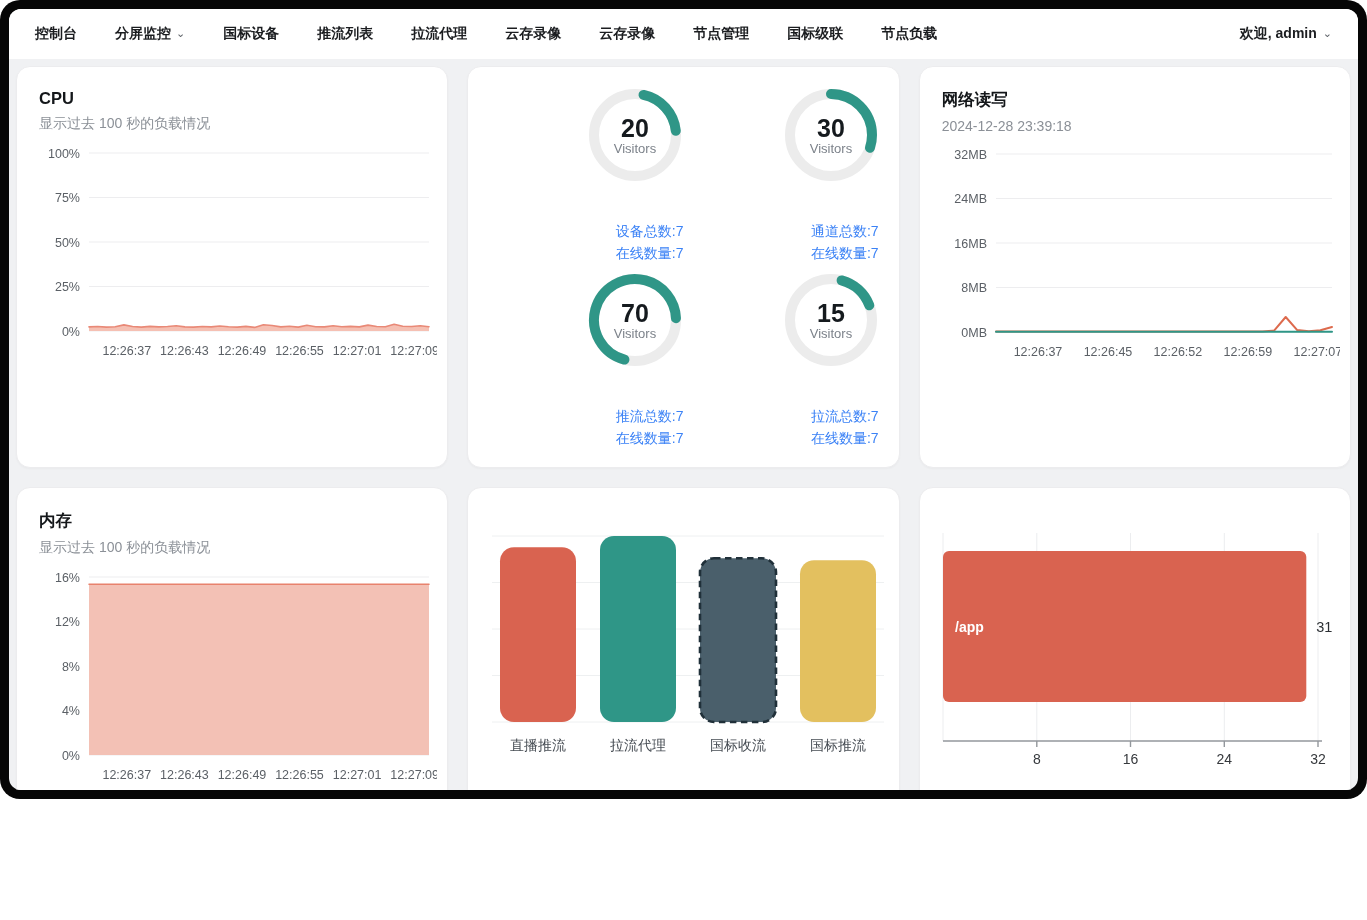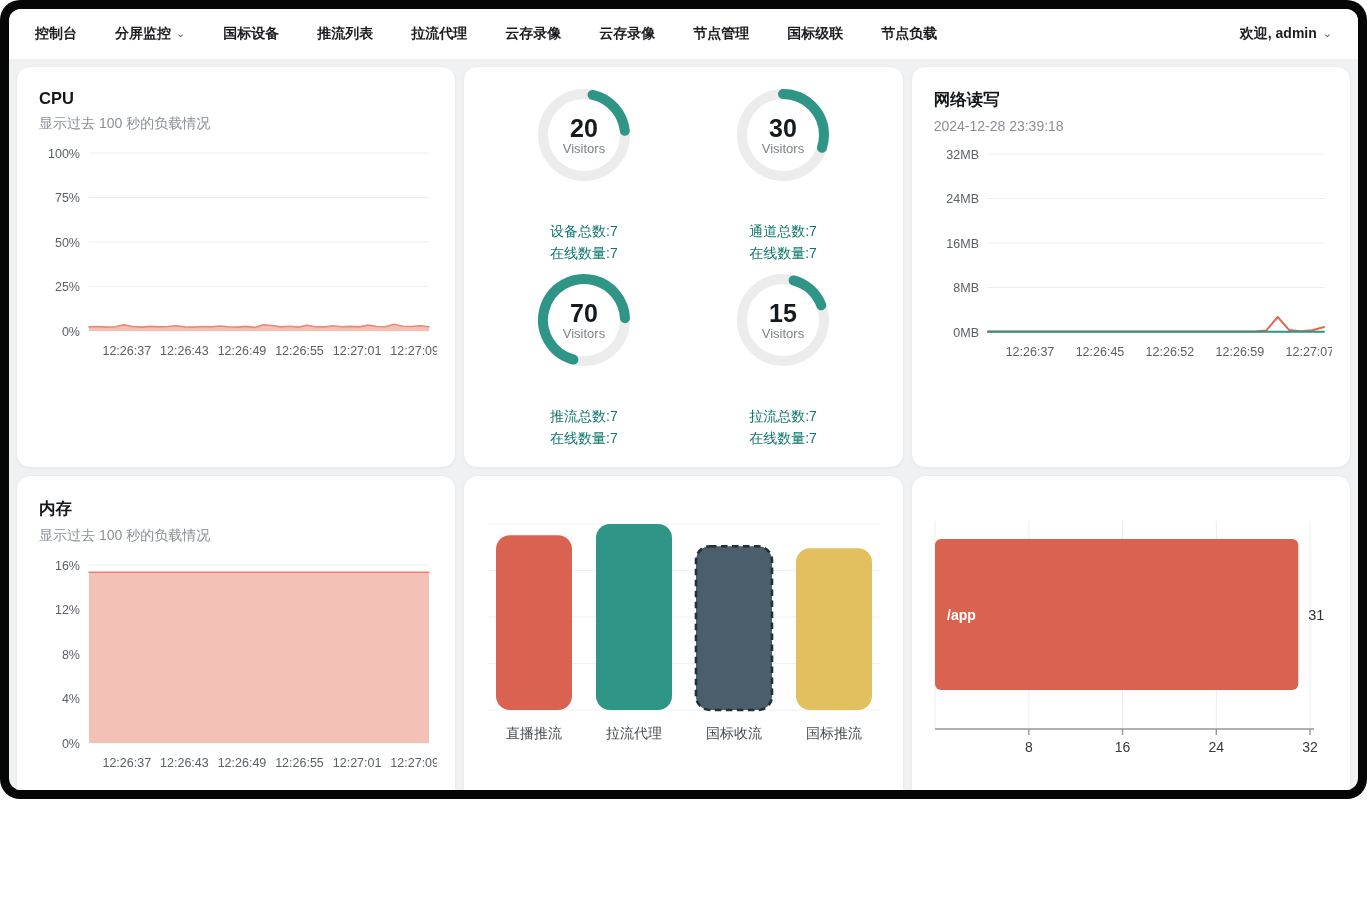--- a/index.html
+++ b/index.html
@@ -5,33 +5,33 @@
   html,body{margin:0;padding:0;background:#fff;}
   body{width:1367px;height:920px;font-family:"Liberation Sans","DejaVu Sans",sans-serif;}
   .frame{width:1367px;height:799px;box-sizing:border-box;background:#060606;border-radius:20px;padding:9px;}
   .screen{width:100%;height:100%;background:#f0f1f3;border-radius:12px;overflow:hidden;display:flex;flex-direction:column;}
   .navbar{height:50px;flex:0 0 auto;background:#ffffff;display:flex;align-items:center;padding:0 26px;}
   .nav-items{display:flex;align-items:center;gap:38px;}
   .nav-item{font-size:14px;font-weight:700;color:#1b1d20;display:flex;align-items:center;gap:5px;cursor:pointer;white-space:nowrap;}
   .chev{font-size:11px;color:#5b6066;font-weight:400;line-height:1;transform:translateY(-1px);}
   .spacer{flex:1;}
   .user-menu{font-size:14px;font-weight:600;color:#1b1d20;display:flex;align-items:center;gap:6px;cursor:pointer;margin-left:11px;}
-  .dashboard{flex:1;display:grid;grid-template-columns:1fr 1fr 1fr;grid-template-rows:1fr 1fr;gap:7px;padding:7px;box-sizing:border-box;}
+  .dashboard{flex:1;display:grid;grid-template-columns:1fr 1fr 1fr;grid-template-rows:1fr 1fr;gap:19px;padding:7px;box-sizing:border-box;}
   .card{background:#fff;border:1px solid #ececee;box-shadow:0 1px 2px rgba(16,24,40,.03);border-radius:14px;padding:18px 20px;box-sizing:border-box;overflow:hidden;}
   .card-title{font-size:16.5px;font-weight:700;color:#14171a;margin:4px 0 0 2px;}
   .card-sub{font-size:14px;color:#8b9097;margin:7px 0 0 2px;}
   .chart-wrap{margin-top:8px;}
   .tick{font-size:12.5px;fill:#5b6066;}
   .blabel{font-size:14px;fill:#454b52;}
   .axlabel{font-size:14px;fill:#36393d;}
   
   .gauges-card{padding-top:12px;}
   .gauge-grid{display:grid;grid-template-columns:1fr 1fr;grid-template-rows:1fr 1fr;height:100%;}
-  .gauge-cell{display:flex;flex-direction:column;align-items:center;padding-top:8px;}
-  .gauge-stats{margin-top:38px;font-size:14px;color:#0f766e;line-height:21.5px;}
+  .gauge-cell{display:flex;flex-direction:column;align-items:flex-end;padding-top:8px;}
+  .gauge-stats{margin-top:38px;font-size:14px;color:#3b82f6;line-height:21.5px;}
   .gauge-num{font-size:25px;font-weight:700;fill:#151a1e;}
   .gauge-unit{font-size:13px;fill:#7c828a;}
 </style>
 </head>
 <body>
 
 <div class="frame">
   <div class="screen">
 
     <nav class="navbar">

